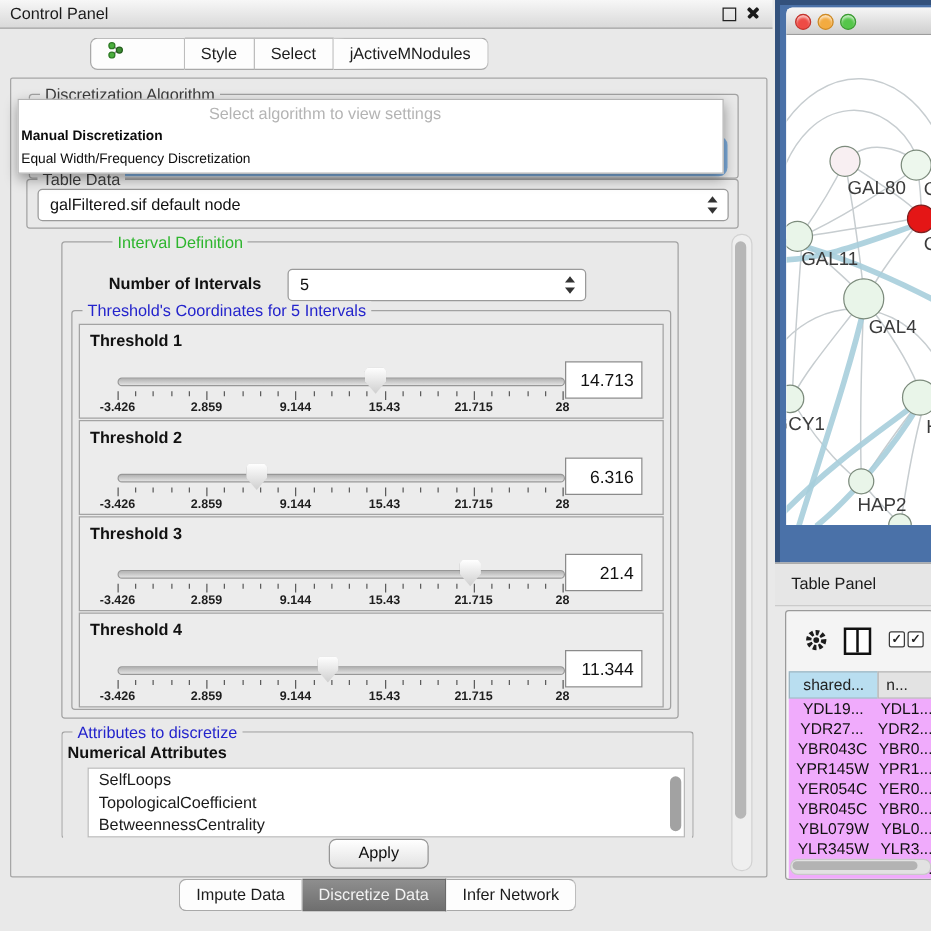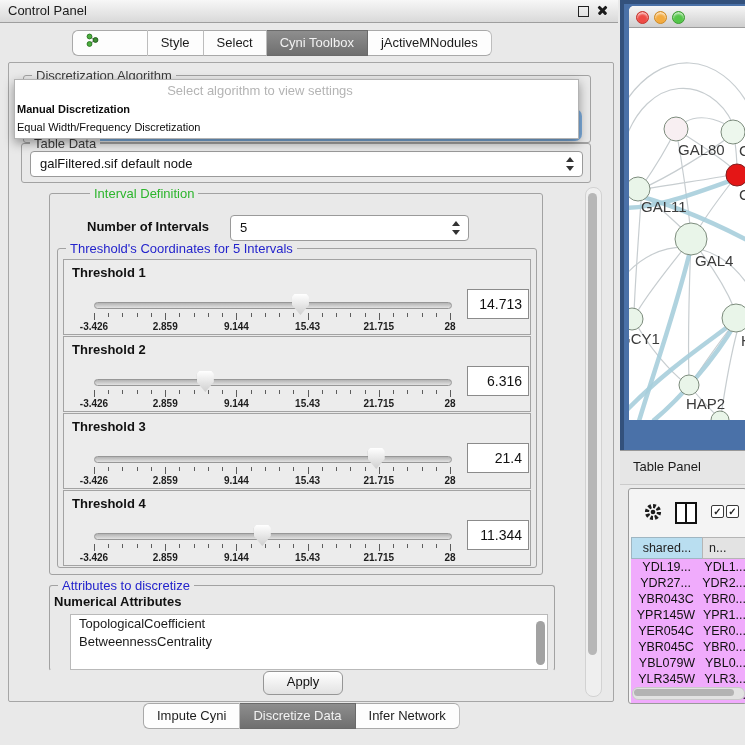--- a/index.html
+++ b/index.html
@@ -58,21 +58,21 @@
   .thr-track{position:absolute;left:30px;top:42px;width:356px;height:5px;border:1px solid #979797;border-radius:4px;
              background:linear-gradient(#b3b3b3,#e2e2e2);}
   .thr-thumb{position:absolute;top:-9px;width:17px;height:21px;background:linear-gradient(#ffffff,#cfcfcf);
              clip-path:polygon(14% 0,86% 0,100% 14%,100% 52%,50% 100%,0 52%,0 14%);
              filter:drop-shadow(0 0 1px #777);}
   .tickrow{position:absolute;left:30px;top:53px;width:356px;height:8px;}
   .tick{position:absolute;top:0;width:1px;background:#5c5c5c;}
   .tick.minor{height:4px;} .tick.major{height:7px;}
   .ticklabels{position:absolute;left:30px;top:61px;width:356px;height:12px;}
   .ticklabel{position:absolute;transform:translateX(-50%);font-size:10px;font-weight:bold;color:#1d1d1d;white-space:nowrap;}
-  .thr-value{position:absolute;right:1px;top:29px;width:54px;height:28px;background:#fff;border:1px solid #8b8b8b;
+  .thr-value{position:absolute;right:16px;top:29px;width:54px;height:28px;background:#fff;border:1px solid #8b8b8b;
              font-size:14px;color:#111;text-align:right;line-height:28px;padding-right:6px;margin-left:23px;}
 
   .g-attr{left:40px;top:522px;width:504px;height:84px;border-bottom-color:transparent;}
   .attr-sublabel{position:absolute;left:4px;top:8px;font-size:13px;font-weight:bold;color:#111;}
   .attr-list{position:absolute;left:20px;top:28px;width:476px;height:54px;background:#fff;border:1px solid #b9b9b9;overflow:hidden;}
   .attr-item{font-size:13px;line-height:18px;padding-left:8px;color:#1a1a1a;white-space:nowrap;}
   .list-scroll-thumb{position:absolute;right:2px;top:6px;width:9px;height:44px;background:#a2a2a2;border-radius:5px;}
 
   .apply-btn{position:absolute;left:254px;top:608px;width:78px;height:22px;border:1px solid #969696;border-radius:6px;
              background:linear-gradient(#ffffff,#e2e2e2);font-size:13px;color:#111;text-align:center;line-height:20px;
@@ -151,23 +151,20 @@
               <circle cx="3.5" cy="11" r="2.4" fill="#4caf3f" stroke="#2d7a24"></circle>
               <circle cx="9.5" cy="7" r="2.4" fill="#3d8f33" stroke="#245f1d"></circle>
             </svg></span>
           <span>Network</span>
         </div>
         <div class="tab">
           <span>Style</span>
         </div>
         <div class="tab">
           <span>Select</span>
-        </div>
-        <div class="tab selected">
-          <span>Cyni Toolbox</span>
         </div>
         <div class="tab">
           <span>jActiveMNodules</span>
         </div>
       </div>
 
     <div class="content">
 
       <div class="group g-disc">
         <span class="gtitle t-dark">Discretization Algorithm</span>
@@ -377,20 +374,21 @@
               </div>
             </div>
         </div>
       </div>
 
       <div class="group g-attr">
         <span class="gtitle t-blue">Attributes to discretize</span>
         <div class="attr-sublabel">Numerical Attributes</div>
         <div class="attr-list" id="attr-list">
           <div class="list-scroll-thumb"></div>
+        <div class="attr-item">SelfLoops</div>
             <div class="attr-item">TopologicalCoefficient</div>
             <div class="attr-item">BetweennessCentrality</div>
           </div>
       </div>
 
       <div class="apply-btn">Apply</div>
 
       <div class="main-scrollbar">
         <div class="thumb"></div>
       </div>
@@ -399,21 +397,21 @@
         <div class="popup-hint">Select algorithm to view settings</div>
         <div id="popup-list">
             <div class="popup-item bold">Manual Discretization</div>
             <div class="popup-item">Equal Width/Frequency Discretization</div>
           </div>
       </div>
 
     </div>
 
     <div class="tabbar" id="bottom-tabs">
-        <div class="tab">Impute Cyni</div>
+        <div class="tab">Impute Data</div>
         <div class="tab selected">Discretize Data</div>
         <div class="tab">Infer Network</div>
       </div>
   </div>
 
   <div id="right-region">
     <div class="net-frame">
       <div class="net-window">
         <div class="net-titlebar">
           <span class="light red"></span>

